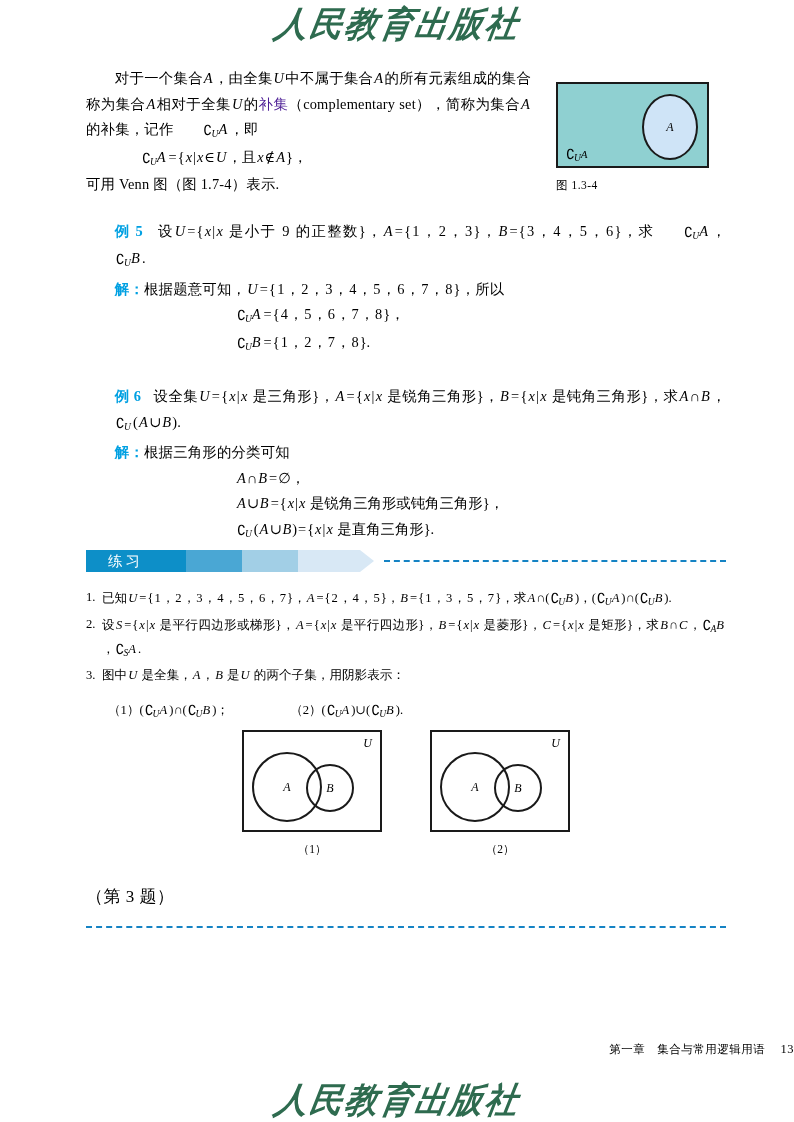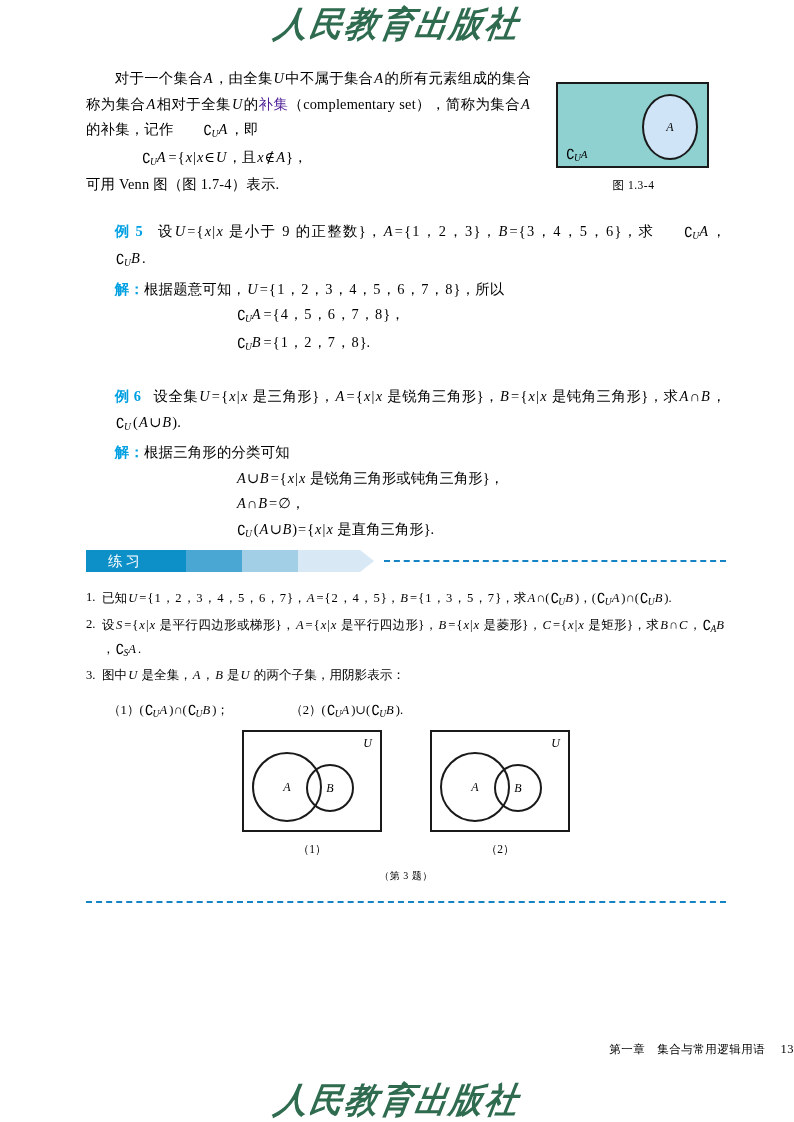--- a/index.html
+++ b/index.html
@@ -137,21 +137,21 @@
     font-style: italic;
     font-size: 12px;
   }
   .fig-comp-label {
     position: absolute;
     left: 7px;
     bottom: 5px;
     font-size: 11px;
   }
   .fig-caption {
-    text-align: center;
+    text-align: left;
     font-size: 11.5px;
     margin-top: 10px;
     letter-spacing: 0.5px;
   }
 
   
   .ex-banner {
     position: relative;
     height: 22px;
     margin-top: 6px;
@@ -282,23 +282,23 @@
     font-family: "Liberation Serif", serif;
     font-style: italic;
     font-size: 12px;
   }
   .fig-num {
     text-align: center;
     font-size: 11.5px;
     margin-top: 10px;
   }
   .fig-group-caption {
-    text-align: center;
-    font-size: 10px;
-    margin-top: 12px;
+    text-align: left;
+    font-size: 17px;
+    margin-top: 28px;
     letter-spacing: 0.5px;
   }
 
   
   .pg-footer {
     position: absolute;
     left: 0;
     top: 1042px;
     width: 794px;
     text-align: right;
@@ -358,24 +358,24 @@
 
   <div class="para indent" style="margin-top:27px;">
     <span class="lbl-blue">例 6</span>&nbsp;&nbsp;&nbsp;设全集<span class="mathi">U</span><span class="mathr">=</span>{<span class="mathi">x</span>|<span class="mathi">x</span> 是三角形}，<span class="mathi">A</span><span class="mathr">=</span>{<span class="mathi">x</span>|<span class="mathi">x</span> 是锐角三角形}，<span class="mathi">B</span><span class="mathr">=</span>{<span class="mathi">x</span>|<span class="mathi">x</span> 是钝角三角形}，求<span class="mathi">A</span>∩<span class="mathi">B</span>，<span class="comp"><span class="sym">∁</span><span class="sub">U</span></span>(<span class="mathi">A</span>∪<span class="mathi">B</span>).
   </div>
 
   <div class="para indent" style="margin-top:3px;">
     <span class="lbl-blue">解：</span><span>根据三角形的分类可知</span>
   </div>
 
   <div class="display d2">
+    <span class="mathi">A</span>∩<span class="mathi">B</span><span class="mathr">=</span>∅，
+  </div>
+  <div class="display d2">
     <span class="mathi">A</span>∪<span class="mathi">B</span><span class="mathr">=</span>{<span class="mathi">x</span>|<span class="mathi">x</span> 是锐角三角形或钝角三角形}，
-  </div>
-  <div class="display d2">
-    <span class="mathi">A</span>∩<span class="mathi">B</span><span class="mathr">=</span>∅，
   </div>
   <div class="display d2">
     <span class="comp"><span class="sym">∁</span><span class="sub">U</span></span>(<span class="mathi">A</span>∪<span class="mathi">B</span>)<span class="mathr">=</span>{<span class="mathi">x</span>|<span class="mathi">x</span> 是直角三角形}.
   </div>
 
   <div class="ex-banner" style="">
     <div class="chev c1"></div>
     <div class="chev c2"></div>
     <div class="chev c3"></div>
     <div class="chev c4"></div>

